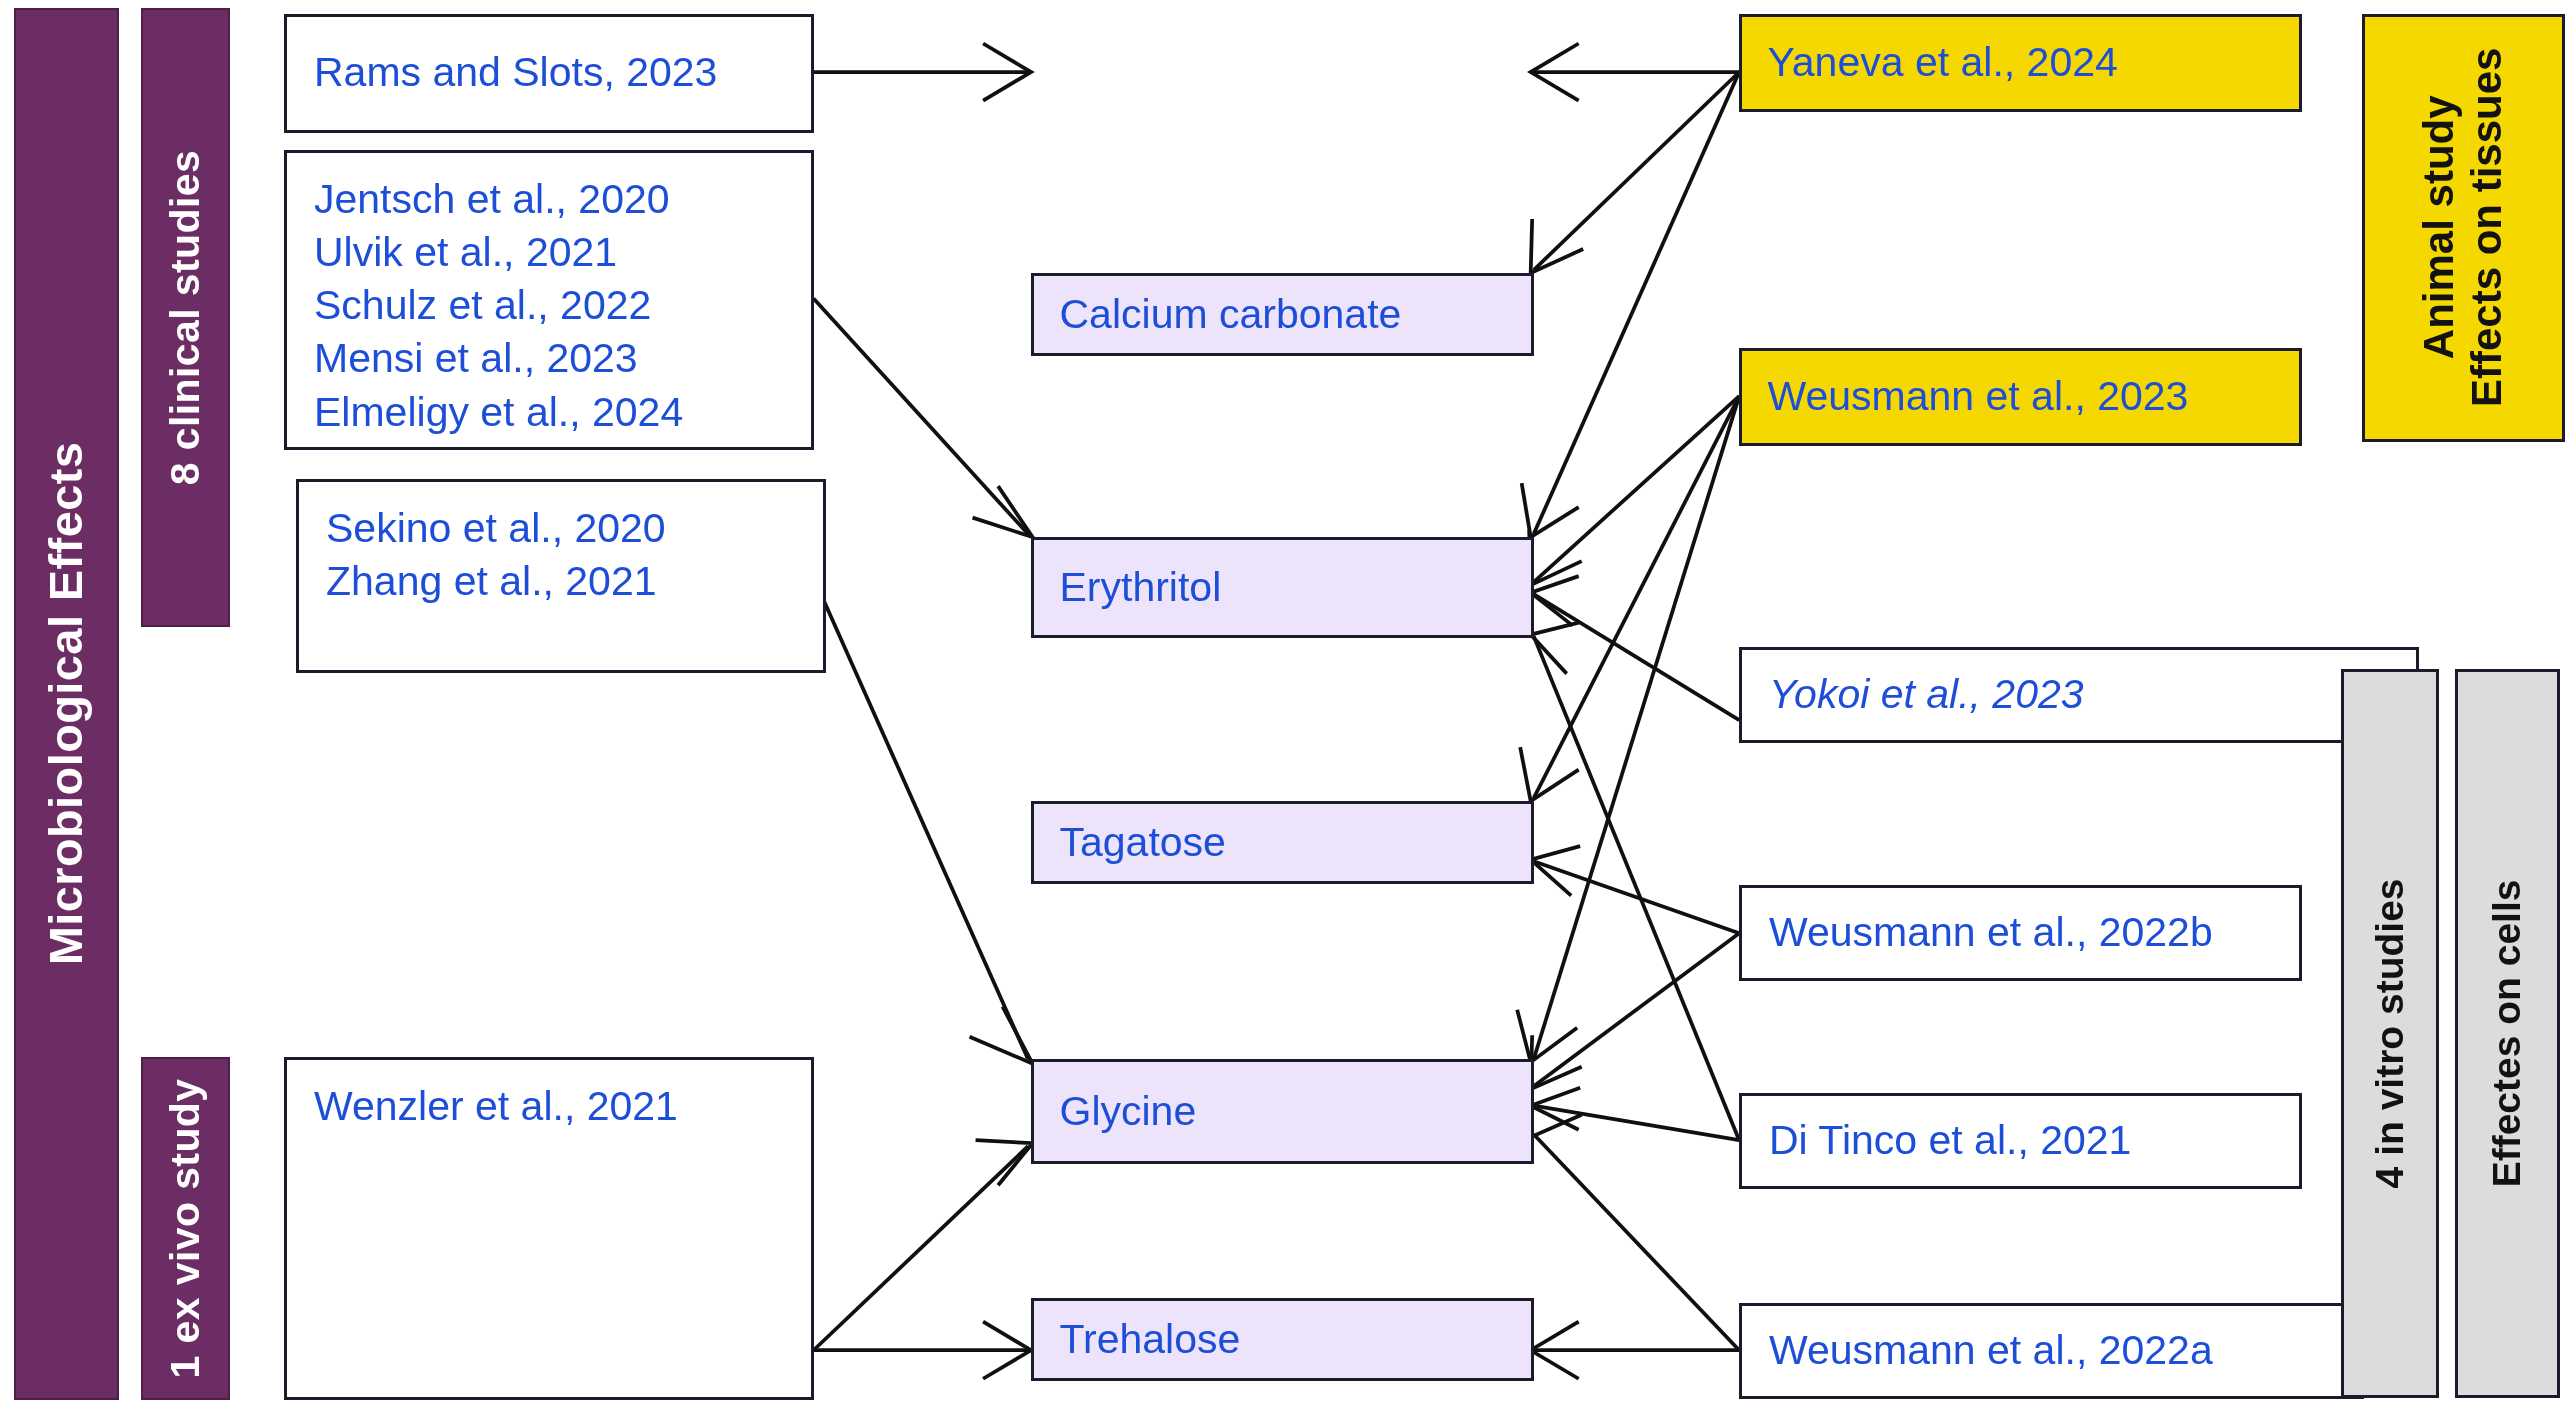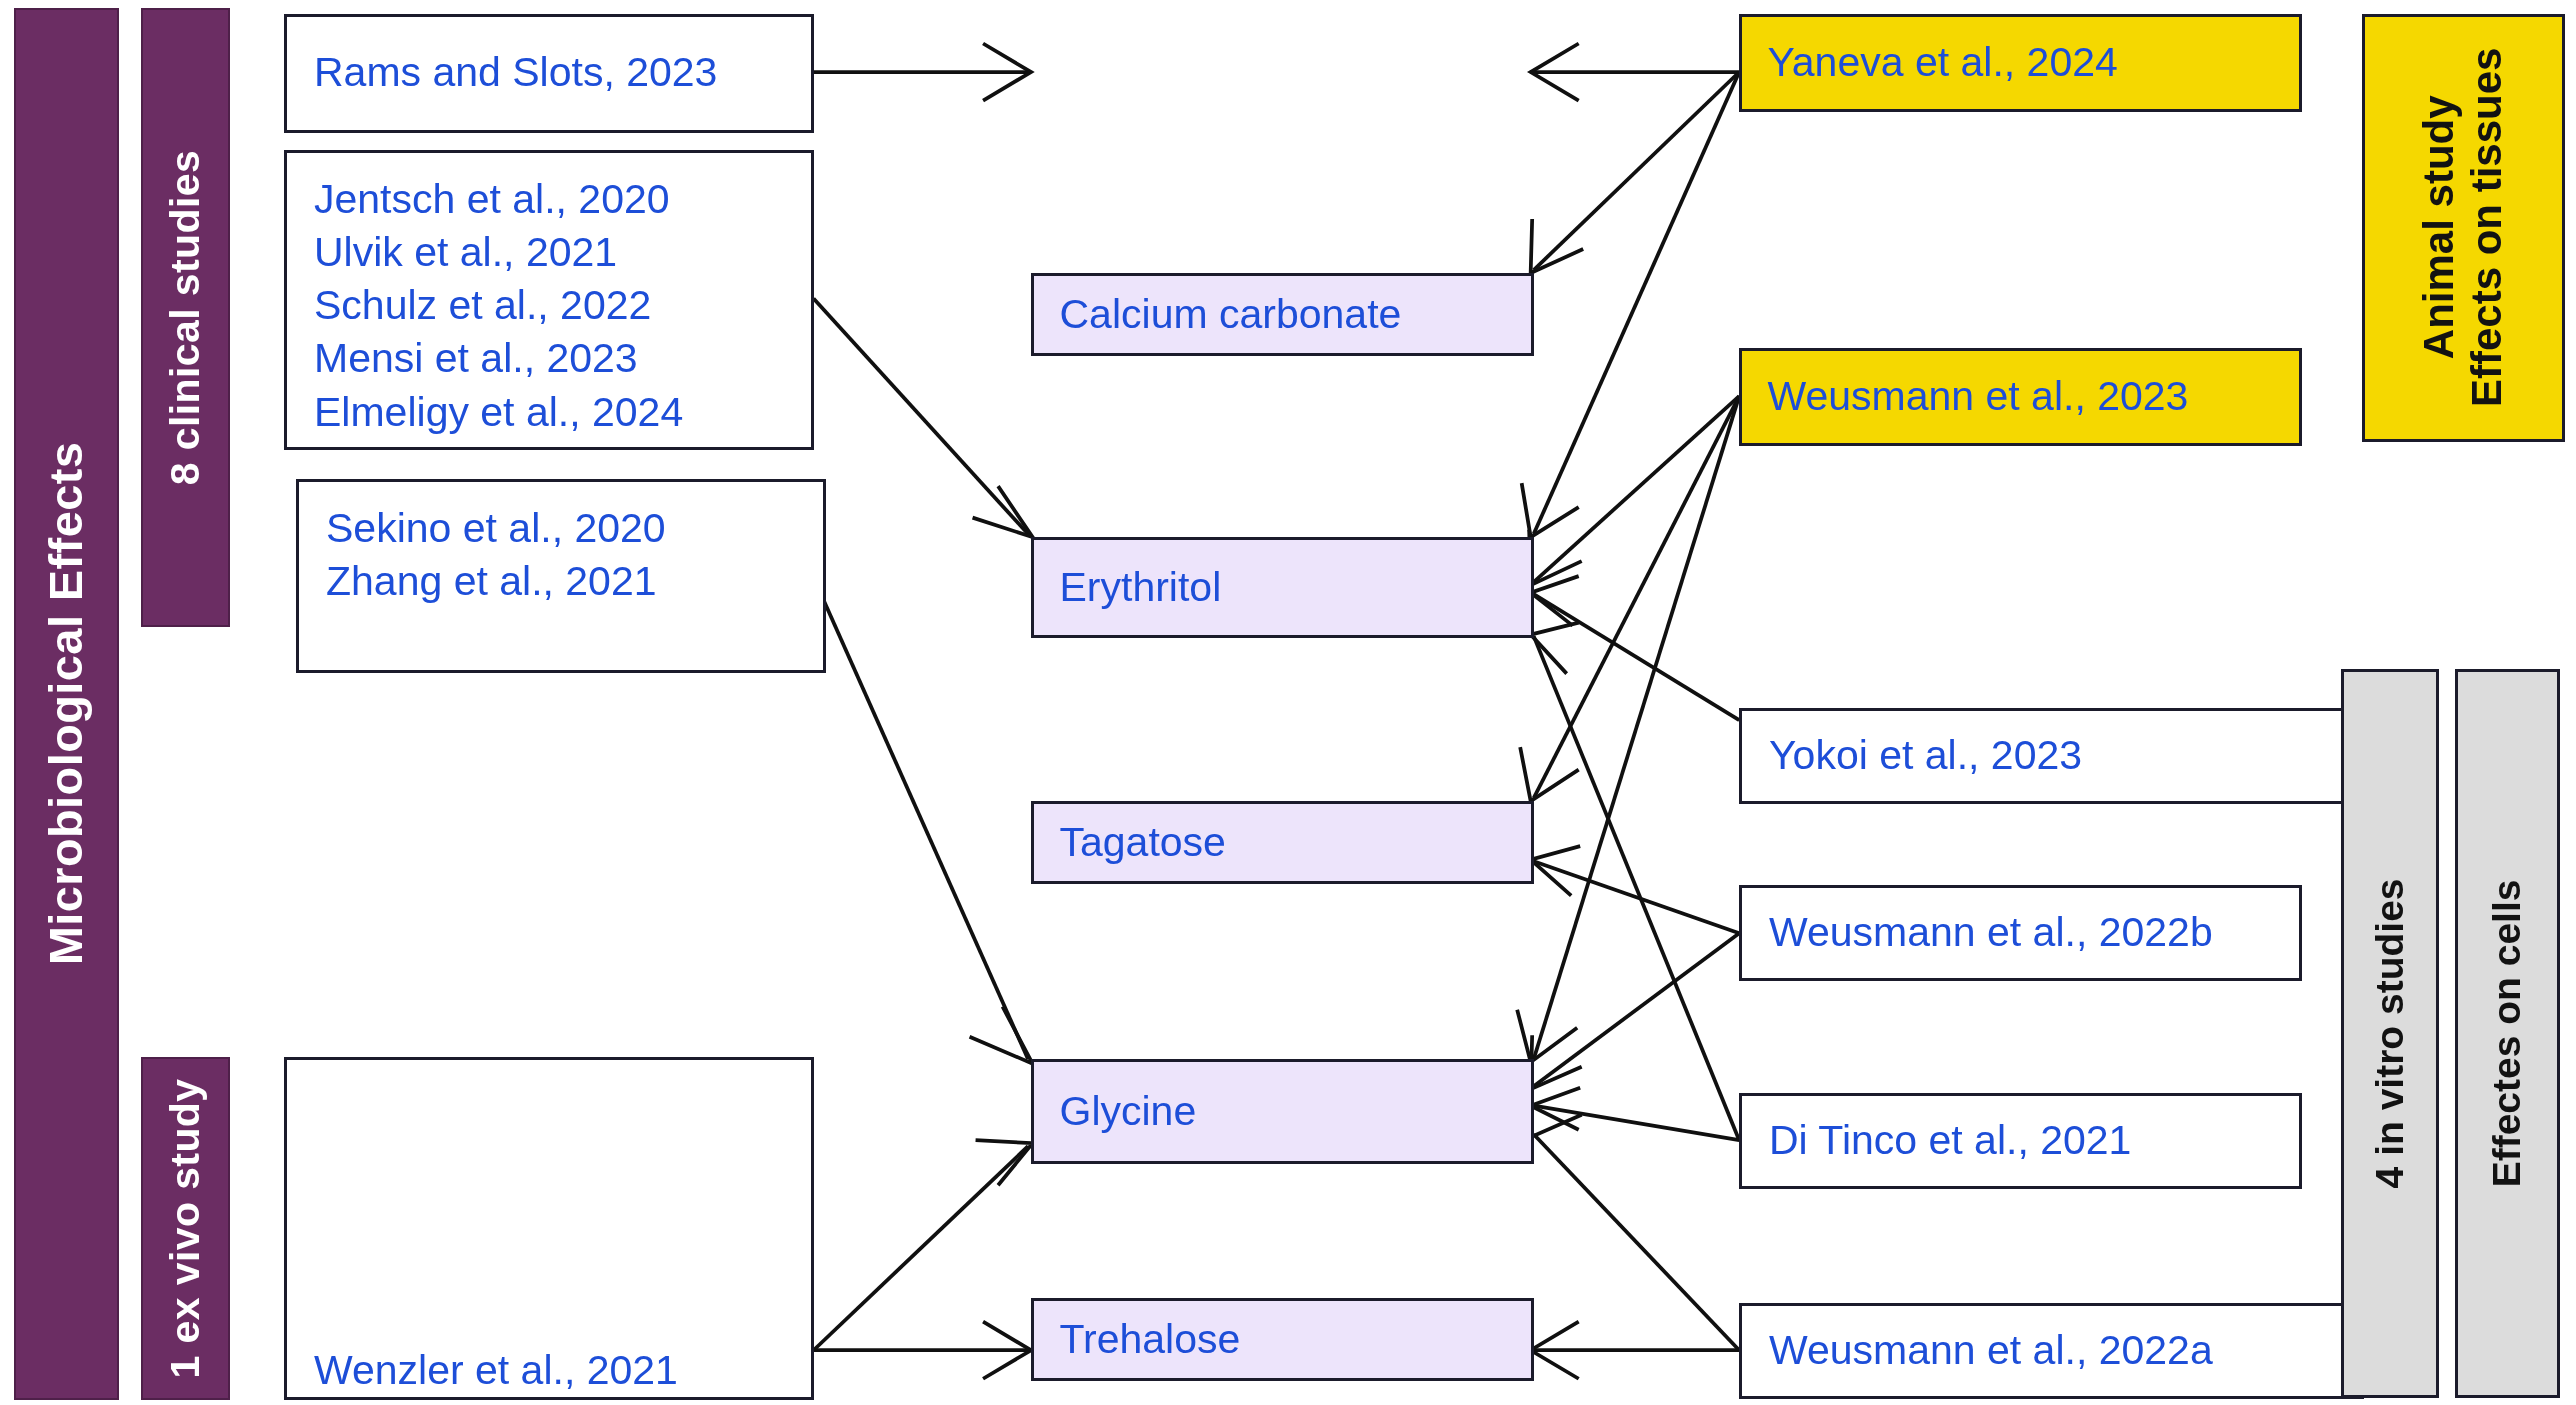--- a/index.html
+++ b/index.html
@@ -155,21 +155,21 @@
 Schulz et al., 2022
 Mensi et al., 2023
 Elmeligy et al., 2024</span>
   </div>
 
   <div class="bx study top" style="left:296px;top:479px;width:530px;height:194px;">
     <span class="txt">Sekino et al., 2020
 Zhang et al., 2021</span>
   </div>
 
-  <div class="bx study top" style="left:284px;top:1057px;width:530px;height:343px;align-items:flex-end;">
+  <div class="bx study top" style="left:284px;top:1057px;width:530px;height:343px;">
     <span class="txt">Wenzler et al., 2021</span>
   </div>
 
 
   <div class="bx powder" style="left:1031px;top:273px;width:503px;height:83px;">
     <span class="txt">Calcium carbonate</span>
   </div>
 
   <div class="bx powder" style="left:1031px;top:537px;width:503px;height:101px;">
     <span class="txt">Erythritol</span>
@@ -188,21 +188,21 @@
   </div>
 
   <div class="bx yellow" style="left:1739px;top:13.5px;width:563px;height:98px;">
     <span class="txt">Yaneva et al., 2024</span>
   </div>
 
   <div class="bx yellow" style="left:1739px;top:348px;width:563px;height:98px;">
     <span class="txt">Weusmann et al., 2023</span>
   </div>
 
-  <div class="bx study" style="left:1739px;top:708px;width:680px;height:96px;">
+  <div class="bx study" style="left:1739px;top:647px;width:680px;height:96px;font-style:italic;">
     <span class="txt">Yokoi et al., 2023</span>
   </div>
 
   <div class="bx study" style="left:1739px;top:885px;width:563px;height:96px;">
     <span class="txt">Weusmann et al., 2022b</span>
   </div>
 
   <div class="bx study" style="left:1739px;top:1093px;width:563px;height:96px;">
     <span class="txt">Di Tinco et al., 2021</span>
   </div>

